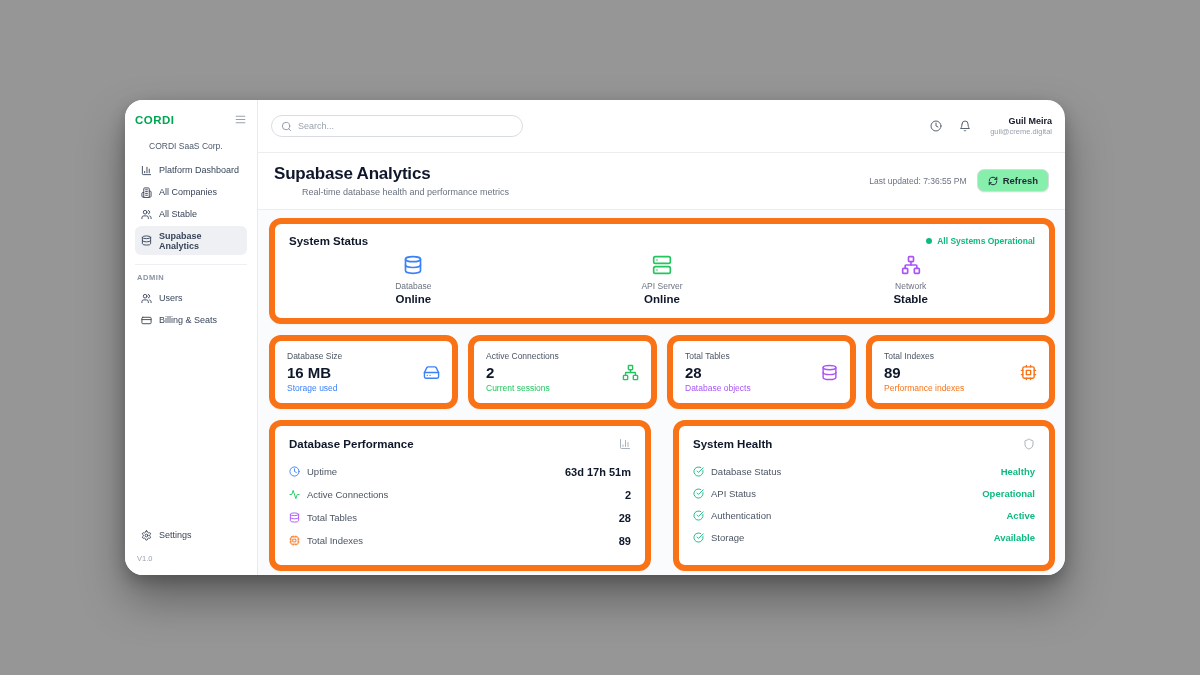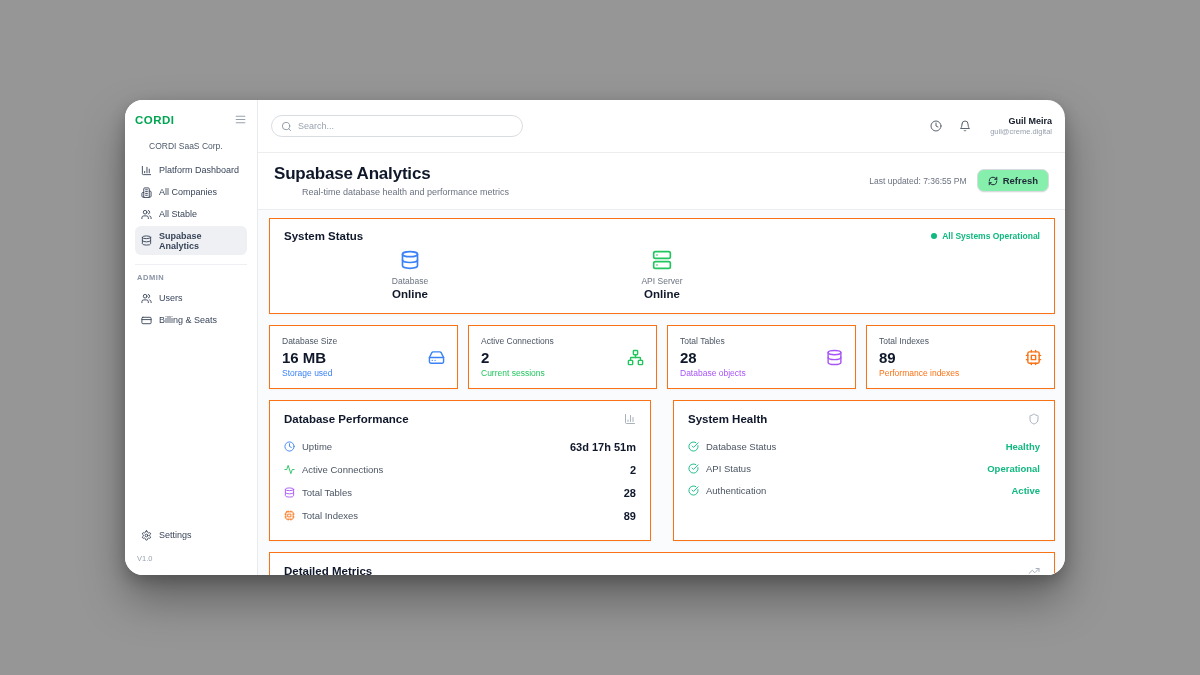--- a/index.html
+++ b/index.html
@@ -39,21 +39,21 @@
   .user-email { font-size:7.5px; color:#98a1ae; margin-top:1px; }
 
   .page-header { display:flex; align-items:center; justify-content:space-between; padding:11px 16px 12px; border-bottom:1px solid #ecedef; background:#fff; flex-shrink:0; }
   .page-title { font-size:17px; font-weight:700; color:#0f172a; letter-spacing:-.2px; }
   .page-subtitle { font-size:9px; color:#6b7280; margin-top:3px;margin-left:28px; }
   .header-right { display:flex; align-items:center; gap:10px; }
   .last-updated { font-size:8.5px; color:#6b7280; }
   .refresh-btn { display:flex; align-items:center; gap:5px; border:1px solid #d7dbe0; background:#86efac; border-radius:7px; padding:5px 10px; font-size:9.5px; font-weight:700; color:#1f2937; font-family:inherit; cursor:pointer; box-shadow:0 1px 1px rgba(16,24,40,.05); }
 
   .content { flex:1; background:#fafbfc; padding:8px 10px 0 11px; overflow:hidden; }
-  .card { background:#fff; border:1px solid #f97316; border-radius:0; box-shadow:0 1px 2px rgba(16,24,40,.04); }
+  .card { background:#fff; border:6px solid #f97316; border-radius:12px; box-shadow:0 1px 2px rgba(16,24,40,.04); }
   .card-head { display:flex; align-items:center; justify-content:space-between; }
   .card-title { font-size:11.5px; font-weight:700; color:#0f172a; }
   .head-icon { color:#a9b1bc; }
 
   
   .status-card { padding:11px 14px 13px; }
   .overall { display:flex; align-items:center; gap:5px; font-size:8.5px; font-weight:600; color:#10b981; }
   .dot { width:6px; height:6px; border-radius:50%; background:#10b981; display:inline-block; }
   .status-grid { display:grid; grid-template-columns:1fr 1fr 1fr; margin-top:8px; }
   .status-item { display:flex; flex-direction:column; align-items:center; }
@@ -265,20 +265,33 @@
             <span class="ic i20 c-green">
               <svg viewBox="0 0 24 24" fill="none" stroke="currentColor" stroke-width="2" stroke-linecap="round" stroke-linejoin="round">
                   <rect x="2" y="2" width="20" height="8" rx="2"></rect>
                   <rect x="2" y="14" width="20" height="8" rx="2"></rect>
                   <path d="M6 6h.01M6 18h.01"></path>
                 </svg>
             </span>
             <span class="status-label">API Server</span>
             <span class="status-value">Online</span>
           </div>
+          <div class="status-item">
+            <span class="ic i20 c-purple">
+              <svg viewBox="0 0 24 24" fill="none" stroke="currentColor" stroke-width="2" stroke-linecap="round" stroke-linejoin="round">
+                  <rect x="16" y="16" width="6" height="6" rx="1"></rect>
+                  <rect x="2" y="16" width="6" height="6" rx="1"></rect>
+                  <rect x="9" y="2" width="6" height="6" rx="1"></rect>
+                  <path d="M5 16v-3a1 1 0 0 1 1-1h12a1 1 0 0 1 1 1v3"></path>
+                  <path d="M12 12V8"></path>
+                </svg>
+            </span>
+            <span class="status-label">Network</span>
+            <span class="status-value">Stable</span>
+          </div>
         </div>
       </section>
 
       <div class="metrics-grid">
         <div class="card metric-card">
           <div>
             <div class="m-label">Database Size</div>
             <div class="m-value">16 MB</div>
             <div class="m-sub c-blue">Storage used</div>
           </div>
@@ -439,20 +452,32 @@
                 <span class="ic i11 c-emerald">
                   <svg viewBox="0 0 24 24" fill="none" stroke="currentColor" stroke-width="2" stroke-linecap="round" stroke-linejoin="round">
                       <path d="M21.801 10A10 10 0 1 1 17 3.335"></path>
                       <path d="m9 11 3 3L22 4"></path>
                     </svg>
                 </span>
                 <span>Authentication</span>
               </span>
               <span class="row-value green">Active</span>
             </div>
+            <div class="row">
+              <span class="row-left">
+                <span class="ic i11 c-emerald">
+                  <svg viewBox="0 0 24 24" fill="none" stroke="currentColor" stroke-width="2" stroke-linecap="round" stroke-linejoin="round">
+                      <path d="M21.801 10A10 10 0 1 1 17 3.335"></path>
+                      <path d="m9 11 3 3L22 4"></path>
+                    </svg>
+                </span>
+                <span>Storage</span>
+              </span>
+              <span class="row-value green">Available</span>
+            </div>
           </div>
         </section>
       </div>
 
       <section class="card detail-card">
         <div class="card-head">
           <span class="card-title">Detailed Metrics</span>
           <span class="ic i12 head-icon">
             <svg viewBox="0 0 24 24" fill="none" stroke="currentColor" stroke-width="2" stroke-linecap="round" stroke-linejoin="round">
                 <path d="M16 7h6v6"></path>

